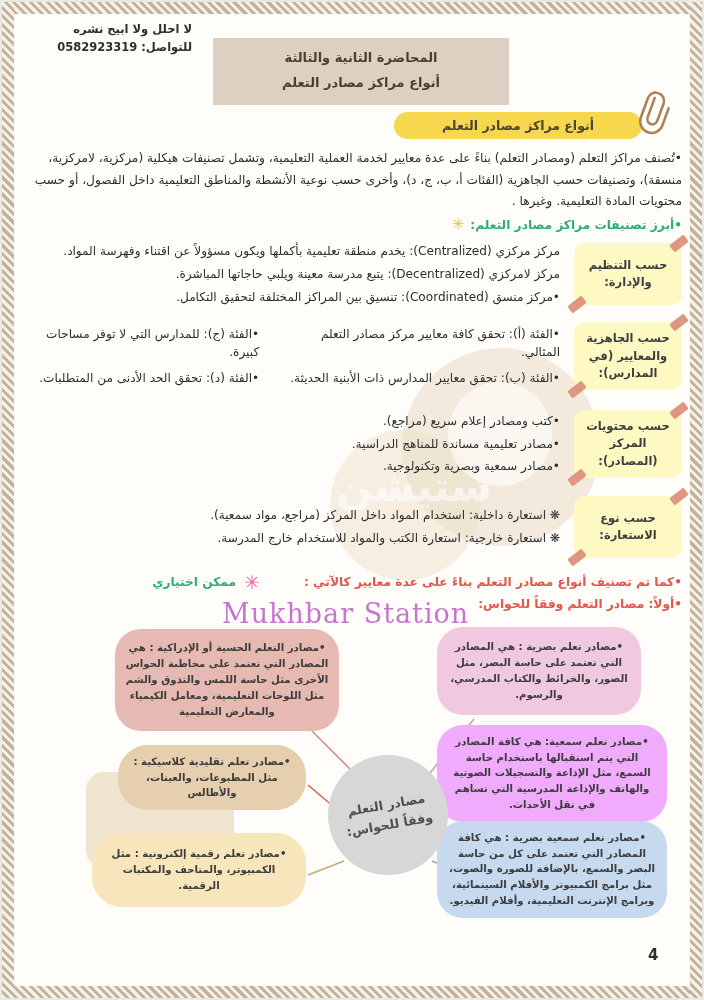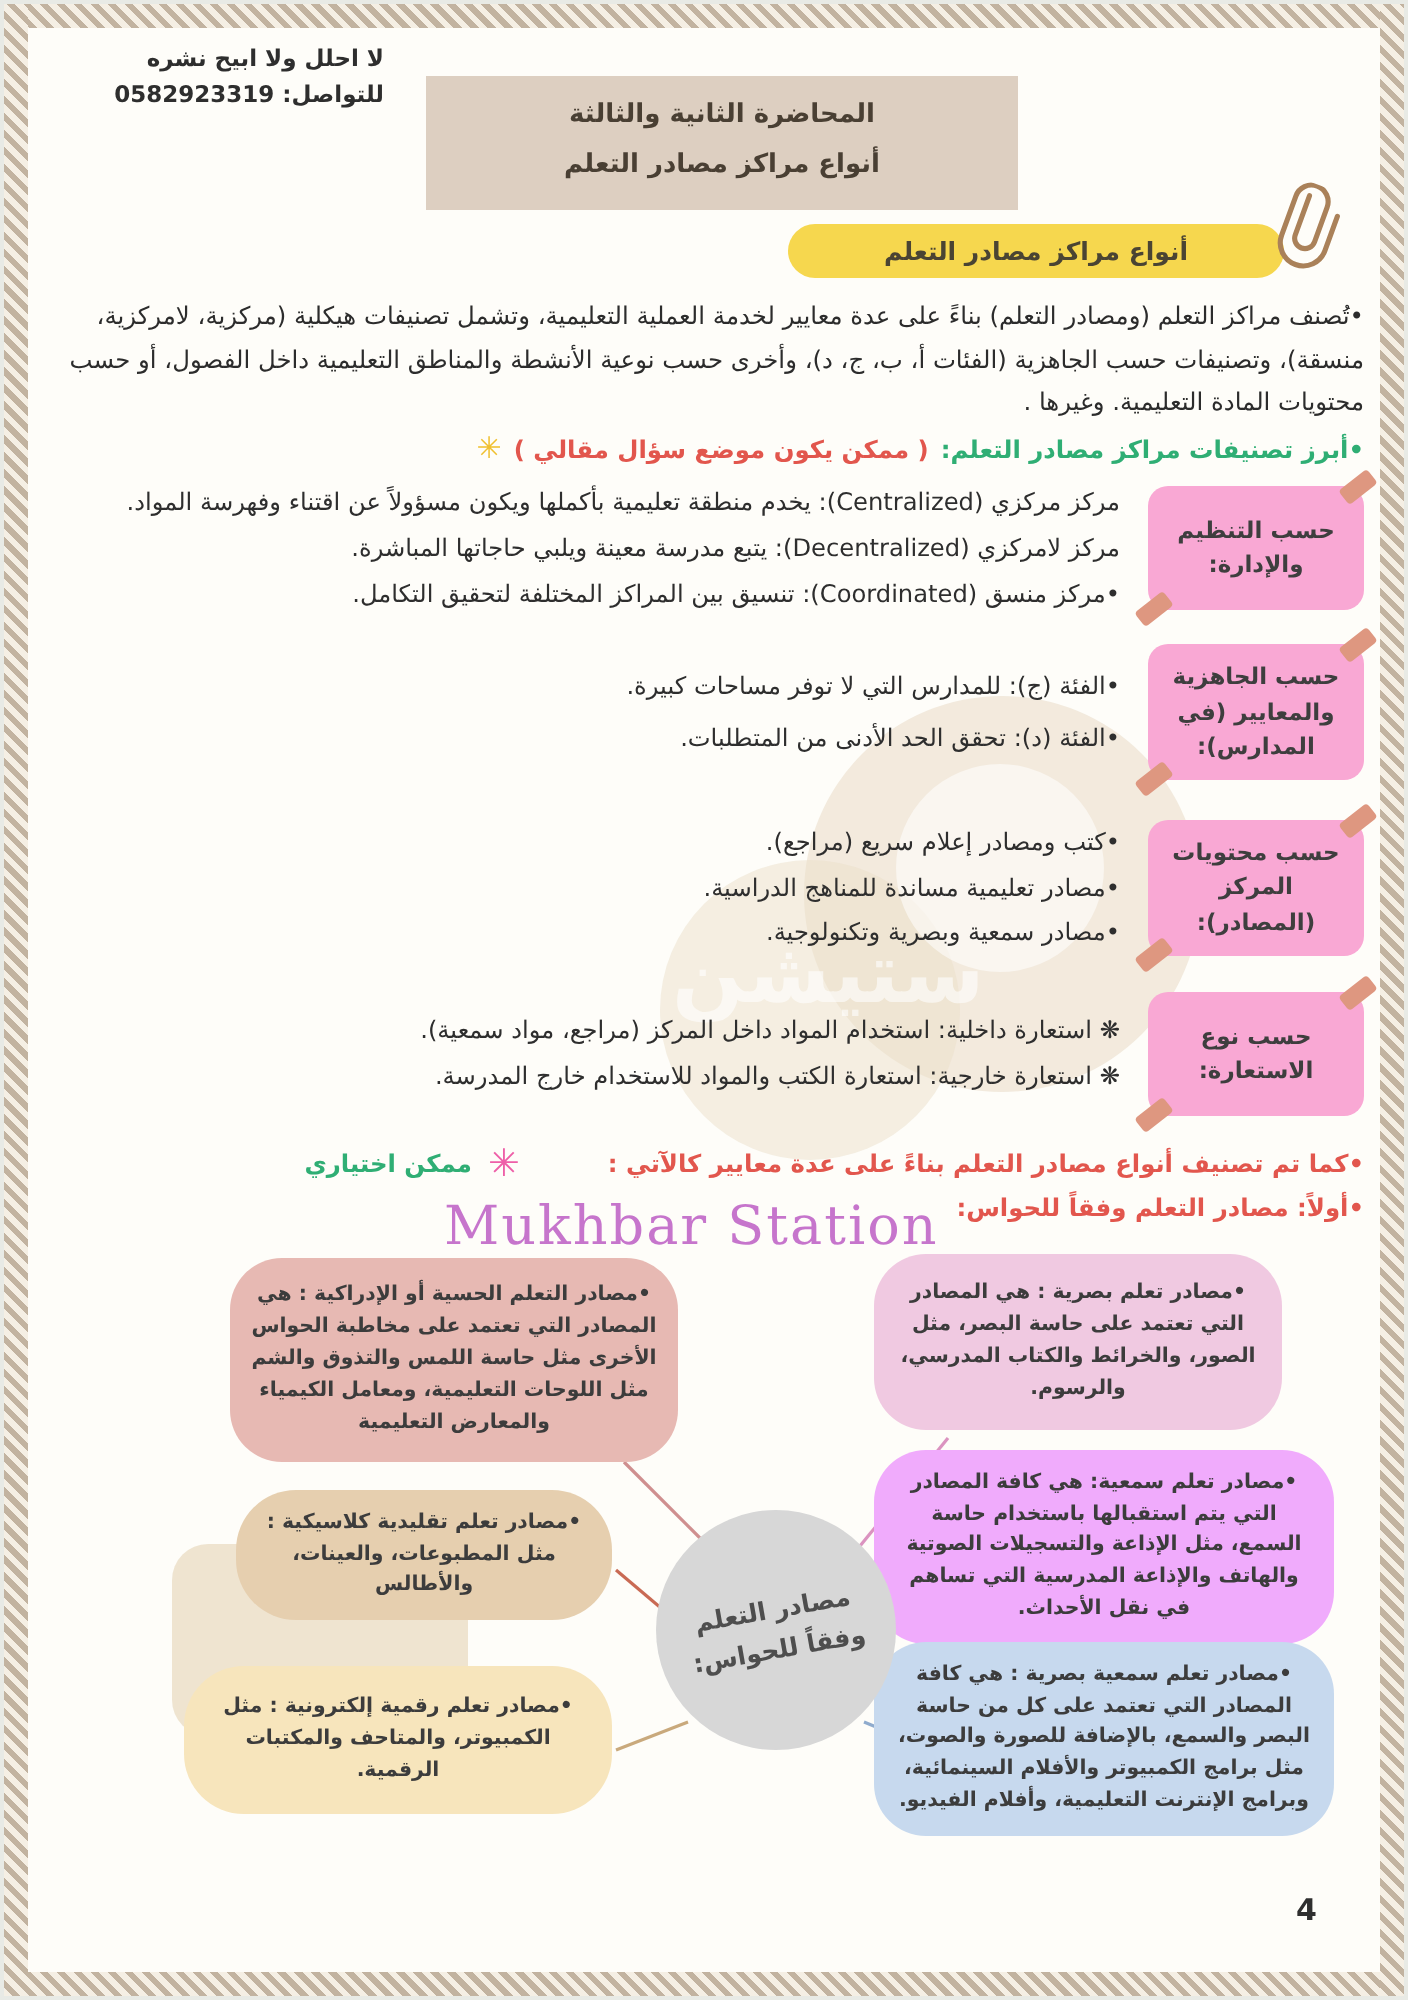--- a/index.html
+++ b/index.html
@@ -34,21 +34,21 @@
     display:flex;align-items:center;justify-content:center;font-size:12.5px;font-weight:bold;color:#4a4433;direction:rtl;}
   .paperclip{position:absolute;left:639px;top:92px;transform:rotate(20deg);}
 
   
   .flow{position:absolute;left:22px;right:22px;top:148px;direction:rtl;}
   .intro{font-size:12.2px;color:#2c2c2c;line-height:1.78;text-align:right;font-weight:500;}
   .key-line{margin-top:4px;font-size:12.2px;font-weight:bold;display:flex;gap:6px;align-items:center;}
   .star{font-size:15px;line-height:1;}
 
   .section{display:flex;gap:14px;align-items:center;margin-top:13px;}
-  .section-label{position:relative;background:#f9a8d4;border-radius:10px;width:98px;min-height:46px;flex:none;
+  .section-label{position:relative;background:#fef9c3;border-radius:10px;width:98px;min-height:46px;flex:none;
     display:flex;align-items:center;justify-content:center;text-align:center;
     font-size:11.5px;font-weight:bold;color:#3e3e3e;padding:8px 5px;line-height:1.5;}
   .section-label::before{content:"";position:absolute;top:-4px;right:-6px;width:18px;height:9px;background:#de9780;transform:rotate(-38deg);border-radius:2px;}
   .section-label::after{content:"";position:absolute;bottom:-4px;left:-6px;width:18px;height:9px;background:#de9780;transform:rotate(-38deg);border-radius:2px;}
   .label-sm{font-size:10.3px;min-height:74px;}
   .sec-lines{display:flex;flex-direction:column;gap:4px;font-size:12.1px;color:#2e2e2e;text-align:right;line-height:1.55;}
   .two-cols{display:flex;gap:30px;align-items:flex-start;flex:1;}
   .two-cols .sec-lines{gap:7px;}
 
   .class-line{margin-top:15px;font-size:12.2px;font-weight:bold;display:flex;gap:8px;align-items:center;}
@@ -107,36 +107,39 @@
     <path d="M7.5 5.5 v17 a4.2 4.2 0 0 0 8.4 0 V7.5 a6.8 6.8 0 0 0 -13.6 0 v17 a9.4 9.4 0 0 0 18.8 0 V9.5" fill="none" stroke="#aa8159" stroke-width="2.1" stroke-linecap="round"></path>
   </svg>
 </div>
 
 <div class="flow z2">
 
   <p class="intro" style="margin:0">•تُصنف مراكز التعلم (ومصادر التعلم) بناءً على عدة معايير لخدمة العملية التعليمية، وتشمل تصنيفات هيكلية (مركزية، لامركزية، منسقة)، وتصنيفات حسب الجاهزية (الفئات أ، ب، ج، د)، وأخرى حسب نوعية الأنشطة والمناطق التعليمية داخل الفصول، أو حسب محتويات المادة التعليمية. وغيرها .</p>
 
   <div class="key-line">
     <span style="color: rgb(47, 174, 116);">•أبرز تصنيفات مراكز مصادر التعلم:</span>
-    <span style="color: rgb(226, 86, 77);">( ممكن يكون موضع سؤال مقالي )</span>
     <span class="star" style="color: rgb(240, 192, 48);">✳</span>
   </div>
 
   <div class="section" style="margin-top:10px">
     <div class="section-label">حسب التنظيم والإدارة:</div>
     <div class="sec-lines">
       <div>مركز مركزي (Centralized): يخدم منطقة تعليمية بأكملها ويكون مسؤولاً عن اقتناء وفهرسة المواد.</div>
       <div>مركز لامركزي (Decentralized): يتبع مدرسة معينة ويلبي حاجاتها المباشرة.</div>
       <div>•مركز منسق (Coordinated): تنسيق بين المراكز المختلفة لتحقيق التكامل.</div>
     </div>
   </div>
 
   <div class="section" style="margin-top:16px">
     <div class="section-label">حسب الجاهزية والمعايير (في المدارس):</div>
     <div class="two-cols">
+      <div class="sec-lines">
+        <div>•الفئة (أ): تحقق كافة معايير مركز مصادر التعلم المثالي.</div>
+        <div>•الفئة (ب): تحقق معايير المدارس ذات الأبنية الحديثة.</div>
+      </div>
       <div class="sec-lines">
         <div>•الفئة (ج): للمدارس التي لا توفر مساحات كبيرة.</div>
         <div>•الفئة (د): تحقق الحد الأدنى من المتطلبات.</div>
       </div>
     </div>
   </div>
 
 
   <div class="section" style="margin-top:20px">
     <div class="section-label">حسب محتويات المركز (المصادر):</div>

